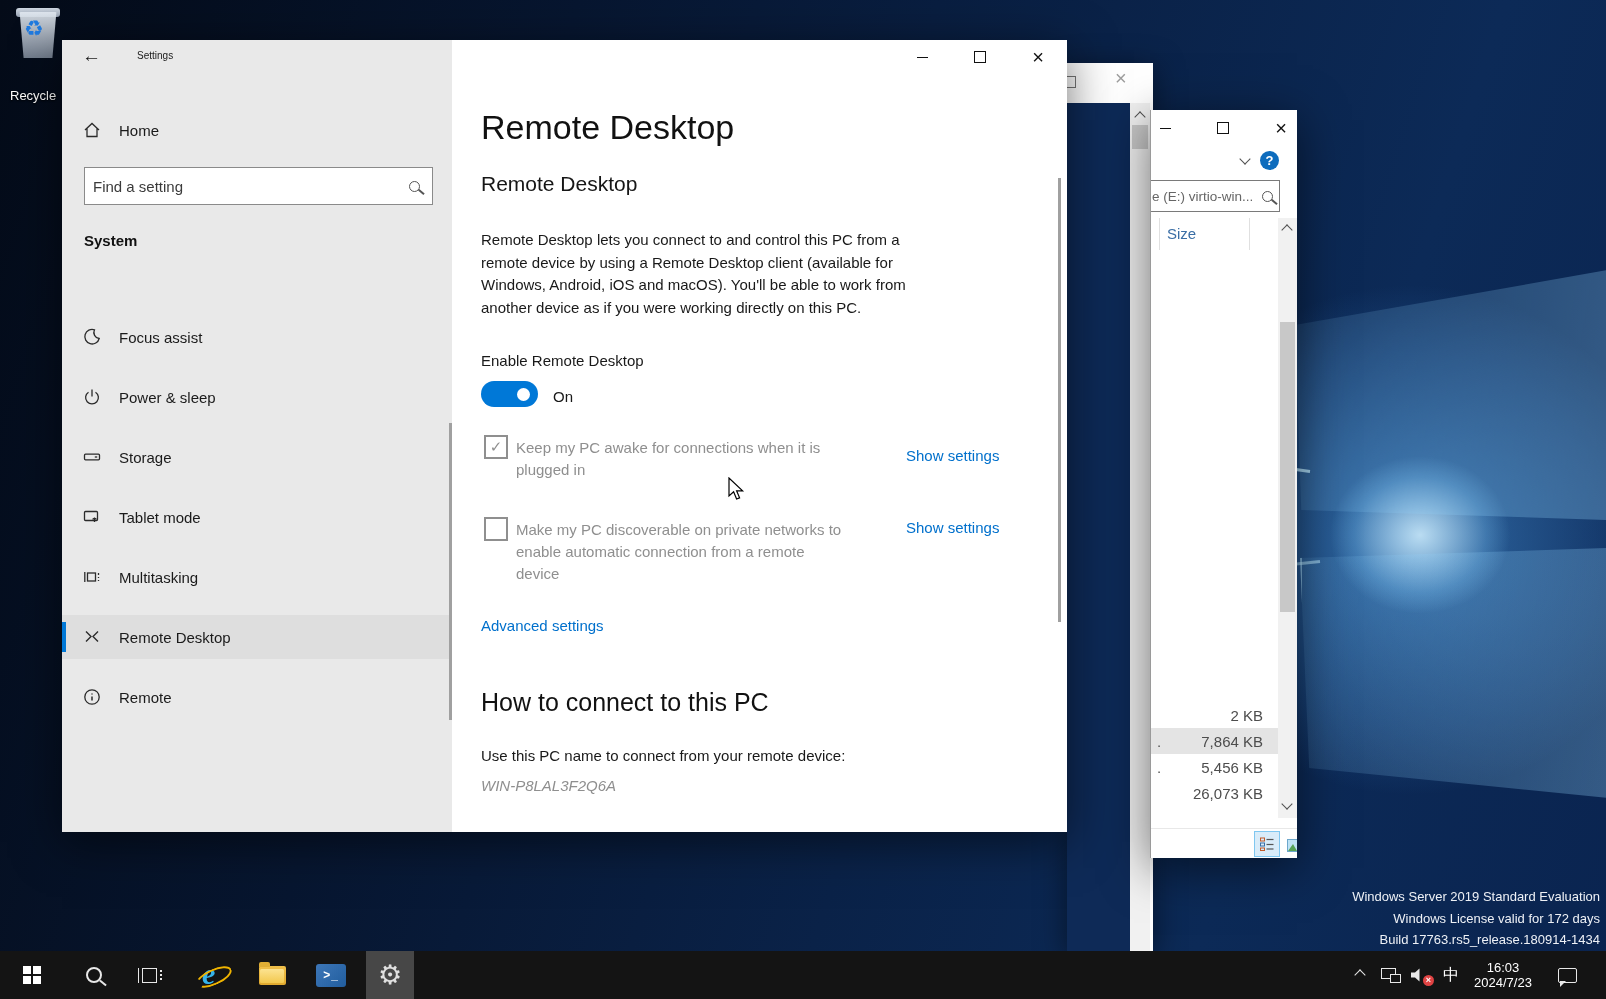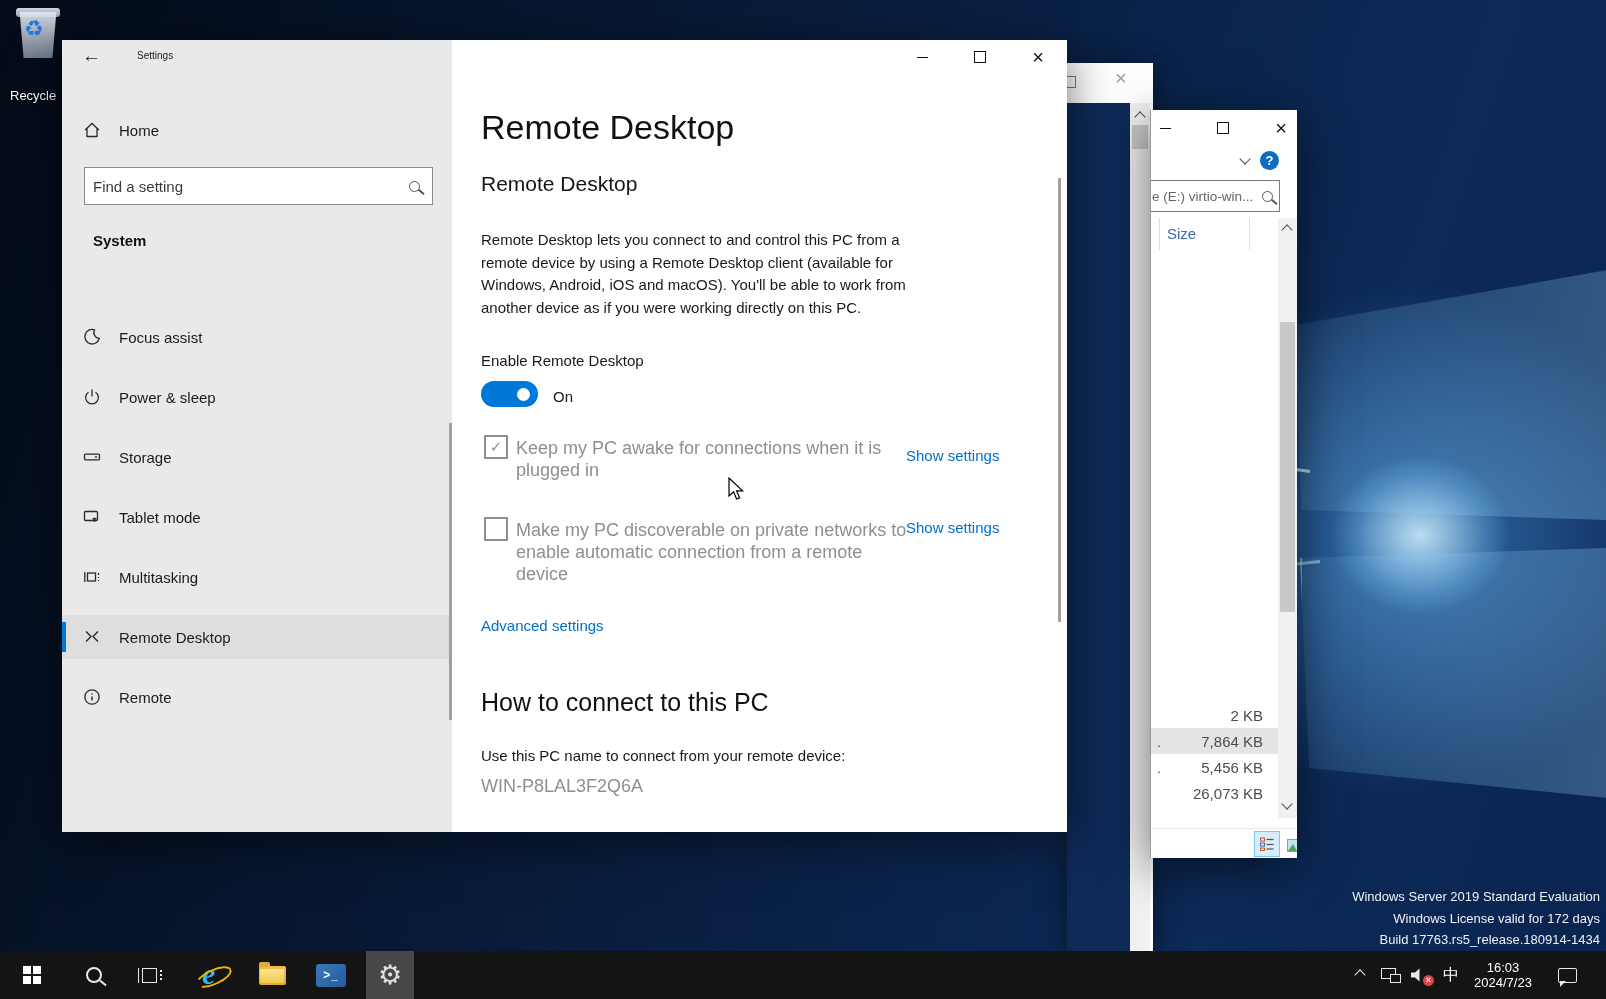--- a/index.html
+++ b/index.html
@@ -44,21 +44,21 @@
   .searchbox{left:22px;top:127px;width:347px;height:36px;background:#fff;border:1px solid #8a8a8a;
       display:flex;align-items:center;}
   .searchbox input{border:none;outline:none;background:transparent;font-size:15px;color:#333;
       font-family:"Liberation Sans",sans-serif;flex:1;padding:0 8px;}
   .searchbox input::placeholder{color:#3b3b3b;opacity:1;}
   .mag{width:9px;height:9px;border:1.5px solid #555;border-radius:50%;position:relative;flex:0 0 auto;margin-right:12px;}
   .mag::after{content:"";position:absolute;width:7px;height:1.5px;background:#555;right:-6px;bottom:-2px;transform:rotate(40deg);}
   .pgtitle{font-size:34px;font-weight:300;color:#111;}
   .sectitle{font-size:21px;font-weight:400;color:#161616;}
   .body15{font-size:15px;color:#191919;line-height:22.5px;}
-  .gray15{font-size:18px;color:#8f8f8f;line-height:22px;}
+  .gray15{font-size:15px;color:#8f8f8f;line-height:22px;}
   .link{font-size:15px;color:#0070cc;}
   .tog{width:57px;height:26px;border-radius:13px;background:#0078d7;position:relative;}
   .tog::after{content:"";position:absolute;width:13px;height:13px;border-radius:50%;background:#fff;right:8px;top:6.5px;}
   .cb{width:20px;height:20px;border:2px solid #8f8f8f;display:flex;align-items:center;justify-content:center;
       color:#8f8f8f;font-size:15px;background:#fff;}
   .vscroll{width:3px;background:#a0a0a0;}
   
   .chev{width:7px;height:7px;border-right:1.6px solid #505050;border-bottom:1.6px solid #505050;display:inline-block;}
   .chev-d{transform:rotate(45deg);} .chev-u{transform:rotate(-135deg);}
   .helpcirc{width:19px;height:19px;border-radius:50%;background:#0d6cbd;color:#fff;font-size:13px;font-weight:bold;
@@ -234,21 +234,21 @@
       <path d="M3 10 L10 3.5 L17 10 M5 8.6 V16.5 H15 V8.6" fill="none" stroke="#2b2b2b" stroke-width="1.3"></path>
     </svg>
     <span class="lbl">Home</span>
   </div>
 
   <div class="abs searchbox">
     <input placeholder="Find a setting" style="">
     <span class="mag"></span>
   </div>
 
-  <div class="abs" style="left:31px;top:192px;font-size:15px;font-weight:bold;color:#111;">System</div>
+  <div class="abs" style="left:22px;top:192px;font-size:15px;font-weight:bold;color:#111;">System</div>
 
   <div class="abs sideitem" style="top:275px;">
     <svg class="sideicon icon" viewBox="0 0 20 20">
       <path d="M12.5 2.8 A7.3 7.3 0 1 0 17.2 11.5 A6 6 0 0 1 12.5 2.8 Z" fill="none" stroke="#2b2b2b" stroke-width="1.3"></path>
     </svg>
     <span class="lbl">Focus assist</span>
   </div>
   <div class="abs sideitem" style="top:335px;">
     <svg class="sideicon icon" viewBox="0 0 20 20">
       <path d="M6.5 5.2 A6.4 6.4 0 1 0 13.5 5.2" fill="none" stroke="#2b2b2b" stroke-width="1.3"></path>
@@ -326,21 +326,21 @@
     <div>Make my PC discoverable on private networks to</div>
     <div>enable automatic connection from a remote</div>
     <div>device</div>
   </div>
   <div class="abs link" style="left:844px;top:479px;">Show settings</div>
 
   <div class="abs link" style="left:419px;top:577px;">Advanced settings</div>
 
   <div class="abs" style="left:419px;top:648px;font-size:25px;font-weight:400;color:#111;">How to connect to this PC</div>
   <div class="abs body15" style="left:419px;top:705px;">Use this PC name to connect from your remote device:</div>
-  <div class="abs gray15" style="left:419px;top:735px;">WIN-P8LAL3F2Q6A</div>
+  <div class="abs gray15" style="left:419px;top:735px;font-style:italic;">WIN-P8LAL3F2Q6A</div>
 
   <div class="abs vscroll" style="left:996px;top:138px;height:444px;"></div>
 </div>
 
 <div class="abs taskbar"></div>
 
 <div class="abs tbtn" style="left:8px;">
   <span class="startgrid">
       <span></span>
       <span></span>

